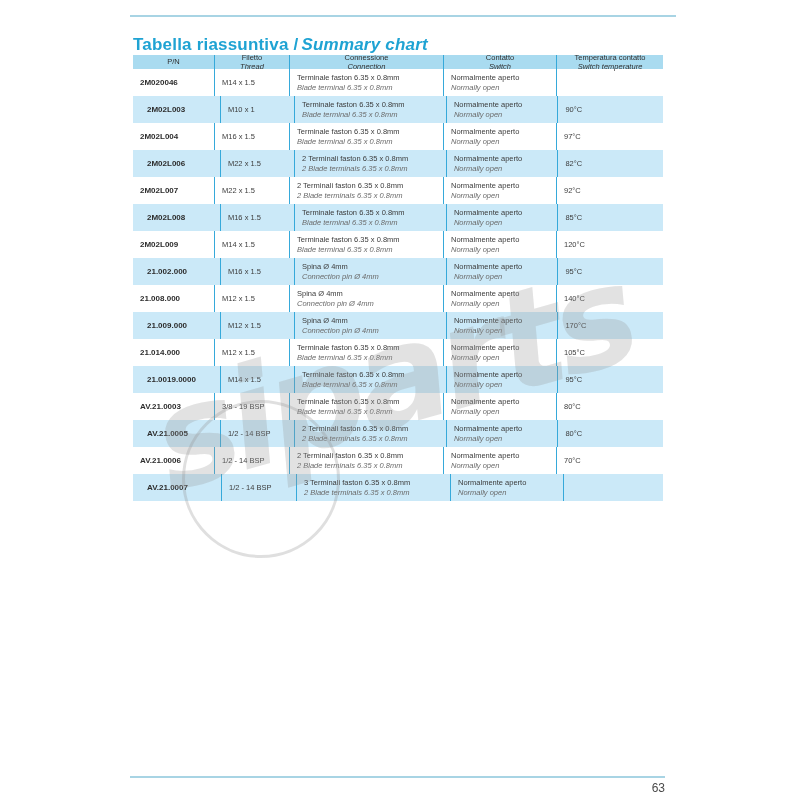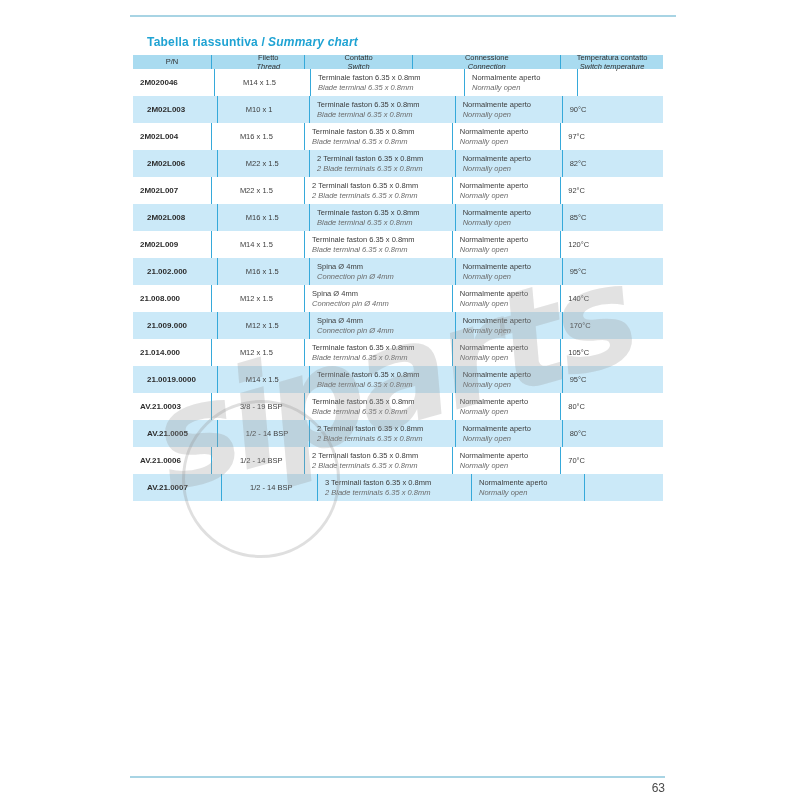--- a/index.html
+++ b/index.html
@@ -14,31 +14,31 @@
   *{margin:0;padding:0;box-sizing:border-box;}
   html,body{width:800px;height:800px;background:#ffffff;overflow:hidden;
     font-family:"Liberation Sans", sans-serif;color:var(--text);}
   .page{position:relative;width:800px;height:800px;background:#fff;}
 
   .top-rule{position:absolute;left:130px;top:15px;width:546px;height:2px;background:var(--rule);}
   .bottom-rule{position:absolute;left:130px;top:776px;width:535px;height:2px;background:var(--rule);}
   .page-number{position:absolute;left:130px;top:781px;width:535px;text-align:right;
     font-size:12px;color:#4a4a4a;}
 
-  .title{position:absolute;left:147px;top:35px;font-size:12px;font-weight:bold;
+  .title{position:absolute;left:133px;top:35px;font-size:17px;font-weight:bold;
     color:var(--accent);letter-spacing:0.2px;}
   .title .en{font-style:italic;margin-left:3px;}
 
   .table{position:absolute;left:133px;top:55px;width:530px;z-index:1;}
   .thead{display:flex;height:14px;background:var(--header-bg);}
   .hcell{display:flex;flex-direction:column;justify-content:center;text-align:center;
     font-size:7.5px;line-height:9.5px;color:#2f2f2f;}
   .hcell .en{font-style:italic;}
   .c1{width:82px;}
-  .c2{width:75px;margin-left:21px;}
+  .c2{width:75px;}
   .c3{width:154px;}
   .c4{width:113px;}
   .c5{width:106px;}
   .bdr{border-right:1.5px solid var(--divider);}
 
   .trow{display:flex;height:27px;background:#ffffff;}
   .trow.alt{background:var(--row-alt-bg);padding-left:7px;}
   .cell{display:flex;flex-direction:column;justify-content:center;
     padding-left:7px;padding-right:3px;font-size:7.5px;line-height:9.5px;}
   .cell .pn{font-weight:bold;color:#2d2d2d;font-size:8px;}
@@ -65,28 +65,28 @@
   <div class="table">
     <div class="thead">
       <div class="hcell c1 bdr">
         <span>P/N</span>
         <span class="en"></span>
       </div>
       <div class="hcell c2 bdr">
         <span>Filetto</span>
         <span class="en">Thread</span>
       </div>
+      <div class="hcell c3 bdr">
+        <span>Connessione</span>
+        <span class="en">Connection</span>
+      </div>
       <div class="hcell c4 bdr">
         <span>Contatto</span>
         <span class="en">Switch</span>
       </div>
-      <div class="hcell c3 bdr">
-        <span>Connessione</span>
-        <span class="en">Connection</span>
-      </div>
       <div class="hcell c5">
         <span>Temperatura contatto</span>
         <span class="en">Switch temperature</span>
       </div>
     </div>
     <div class="tbody" id="tbody">
         <div class="trow">
     <div class="cell c1 bdr">
             <span class="pn">2M020046</span>
           </div>

